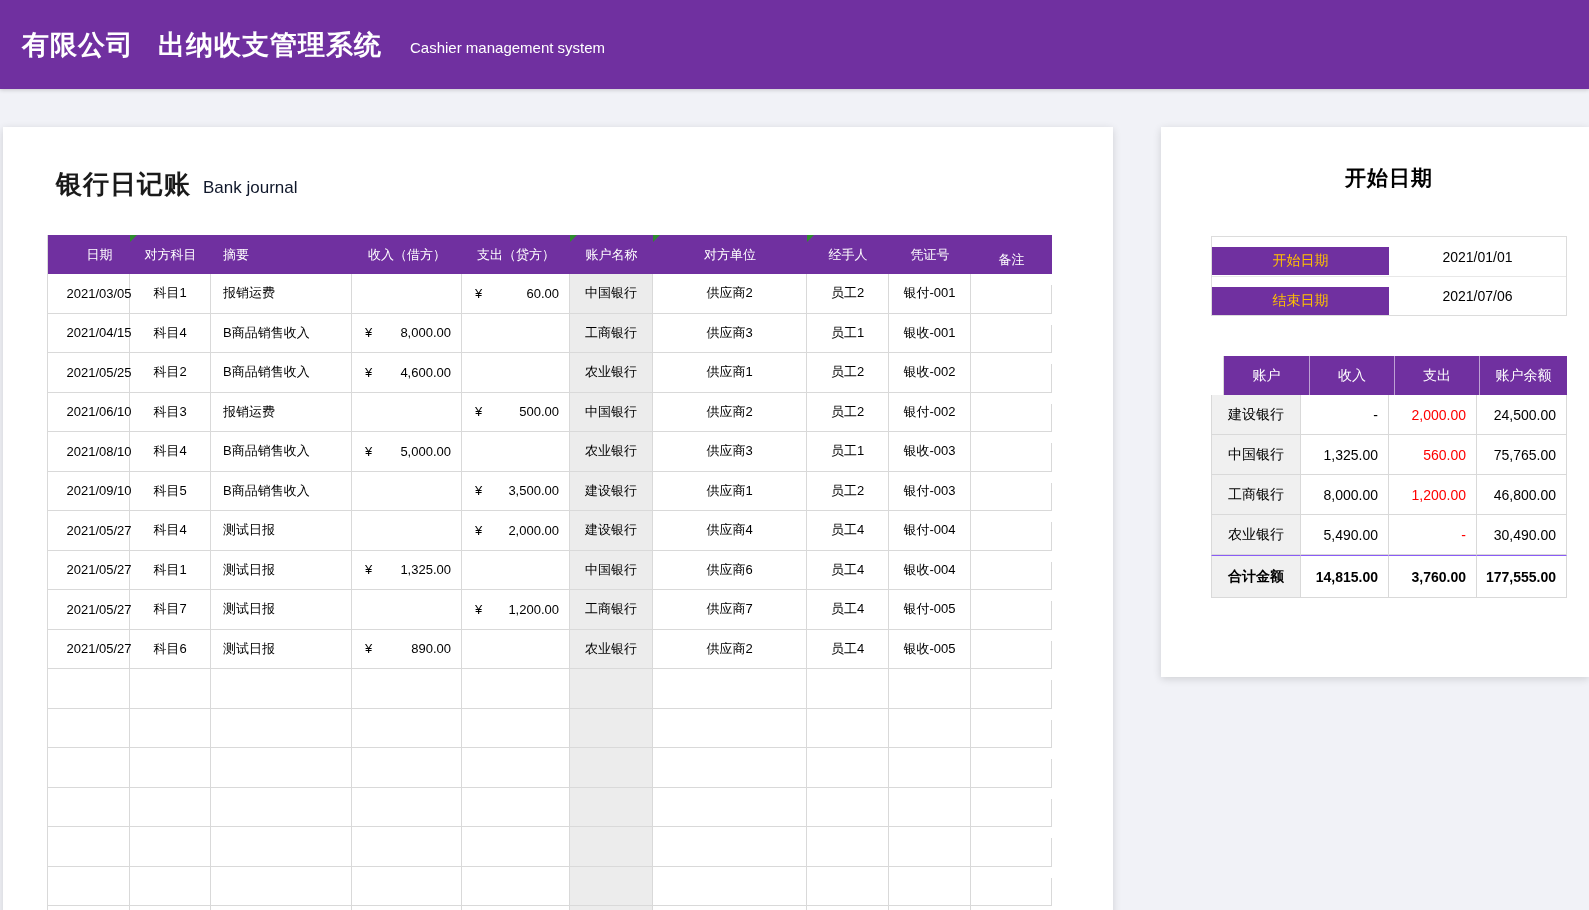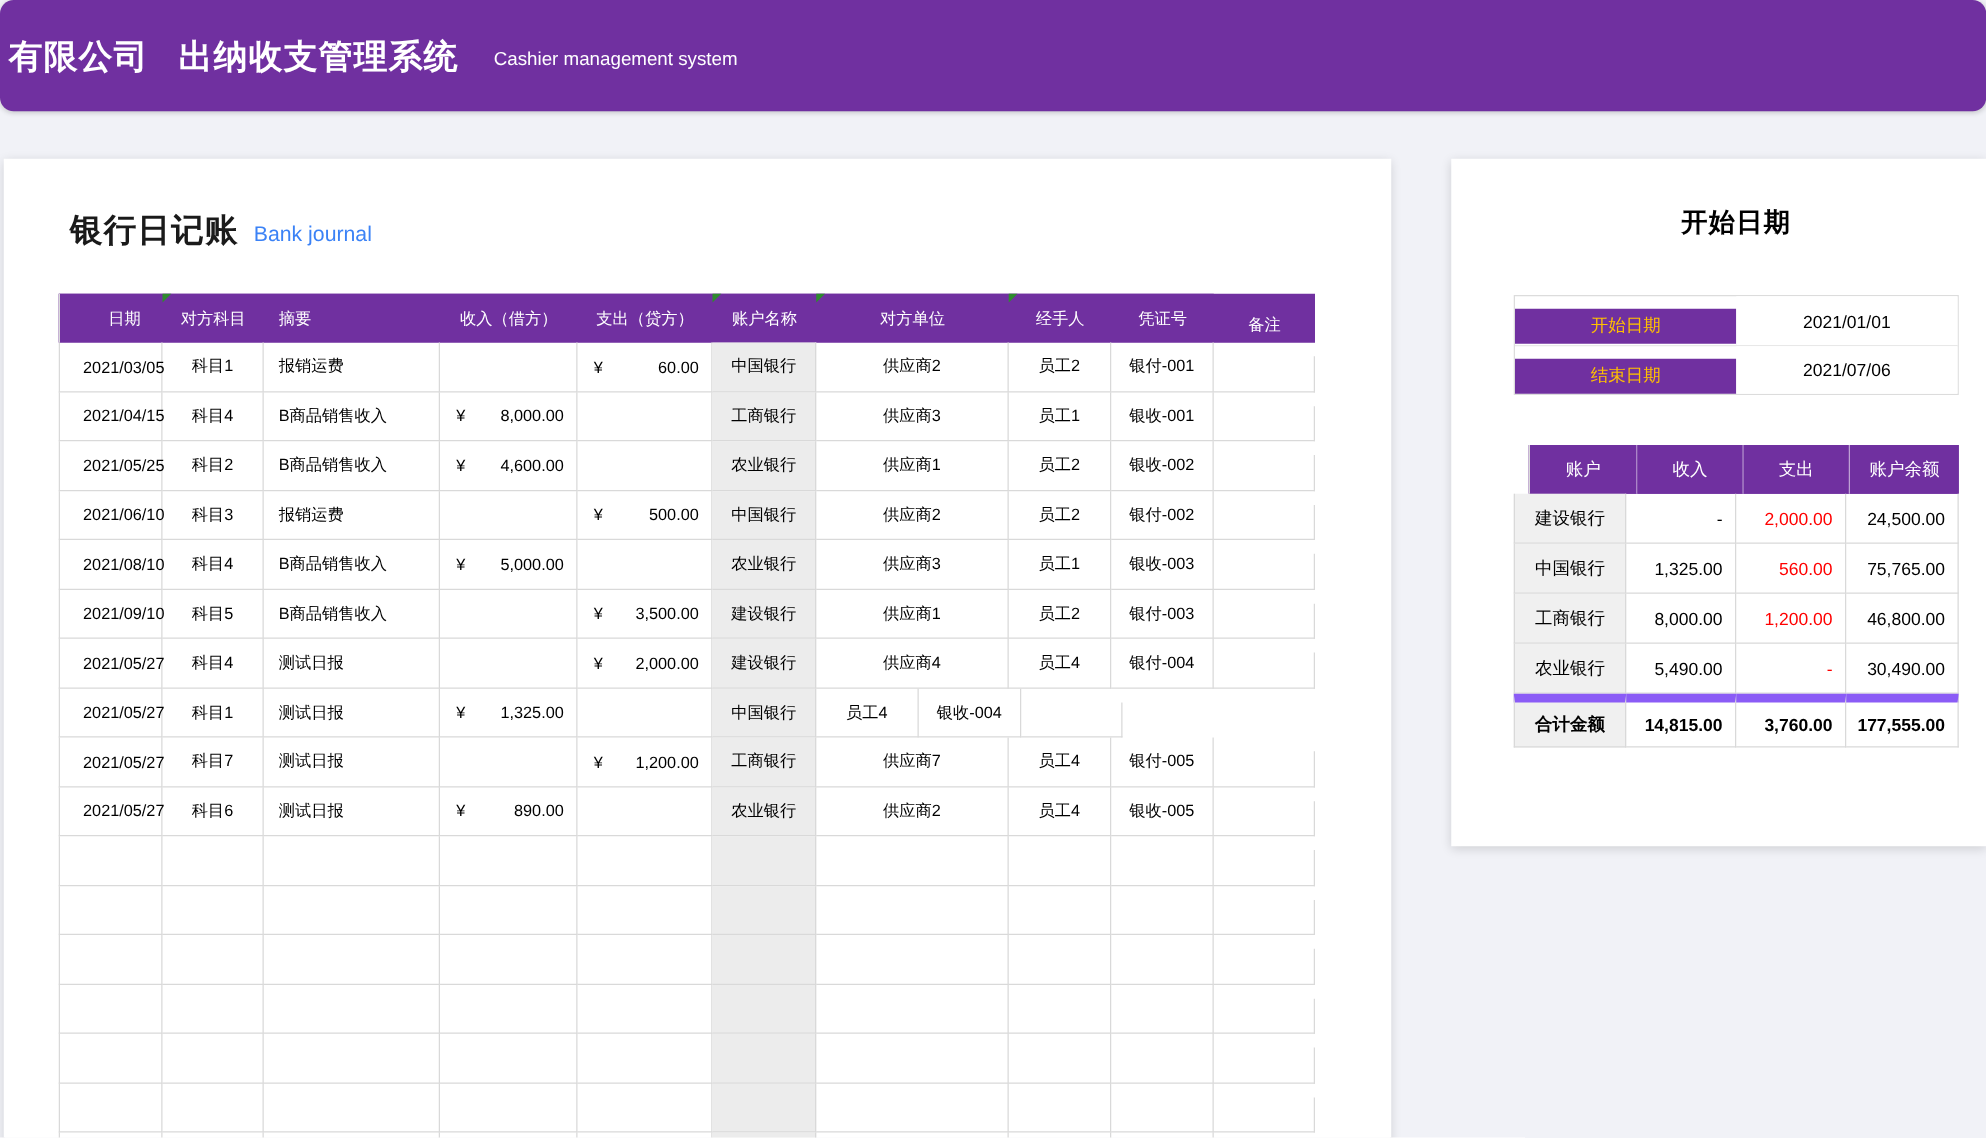--- a/index.html
+++ b/index.html
@@ -1,34 +1,34 @@
 <!DOCTYPE html>
 <html><head>
 <meta charset="utf-8">
 <style>
   * { margin:0; padding:0; box-sizing:border-box; }
   html,body { width:1589px; height:910px; overflow:hidden; }
   body { font-family:"Liberation Sans","DejaVu Sans",sans-serif; background:#f1f2f7; position:relative; }
 
   
   .banner { position:absolute; left:0; top:0; width:1589px; height:89px; background:#7030a0;
-            display:flex; align-items:center; padding-left:7px; box-shadow:0 1px 4px rgba(0,0,0,.18);border-radius:11px; }
+            display:flex; align-items:center; padding-left:22px; box-shadow:0 1px 4px rgba(0,0,0,.18); }
   .banner .company { color:#fff; font-size:27px; font-weight:bold; letter-spacing:1px; }
   .banner .apptitle { color:#fff; font-size:27px; font-weight:bold; margin-left:24px; letter-spacing:1px; }
   .banner .appsub { color:#fff; font-size:15px; margin-left:28px; margin-top:6px; }
 
   
   .card { position:absolute; background:#fff; box-shadow:0 2px 8px rgba(0,0,0,.14); }
   .card-left  { left:3px;  top:127px; width:1110px; height:900px; }
   .card-right { left:1161px; top:127px; width:428px; height:550px; }
 
   
   .jr-title { position:absolute; left:53px; top:40px; display:flex; align-items:baseline; }
   .jr-title .zh { font-size:26px; font-weight:bold; color:#1a1a1a; letter-spacing:1px; }
-  .jr-title .en { font-size:17px; color:#3b82f6; margin-left:12px; }
+  .jr-title .en { font-size:17px; color:#0f172a; margin-left:12px; }
 
   
   .journal-table { position:absolute; left:44px; top:108px; width:1005px; }
   .jrow { display:flex; height:39.5px; }
   .jrow.jheader { height:39px; background:#7030a0; }
   .jcell { position:relative; display:flex; align-items:center; justify-content:center;
            font-size:13px; color:#000; border-right:1px solid #d9d9d9; border-bottom:1px solid #d9d9d9; }
   .jrow .jcell:first-child { border-left:1px solid #d9d9d9; }
   .jheader .jcell { color:#fff; font-size:13px; border:none; background:#7030a0; }
   .c0{width:83px;padding-left:21px;} .c1{width:81px;} .c2{width:141px; justify-content:flex-start; padding-left:12px;}
@@ -57,21 +57,21 @@
   .srow.sheader { height:39px; background:#7030a0;margin-left:12px; }
   .scell { display:flex; align-items:center; font-size:14px; color:#000;
            border-right:1px solid #d9d9d9; border-bottom:1px solid #d9d9d9; justify-content:flex-end; padding-right:10px; }
   .srow .scell:first-child { border-left:1px solid #d9d9d9; }
   .sheader .scell { background:#7030a0; color:#fff; border:none; border-right:1px solid rgba(255,255,255,.55); justify-content:center; padding:0; }
   .sheader .scell:last-child { border-right:none; }
   .s0{width:90px;} .s1{width:88px;} .s2{width:88px;} .s3{width:90px;}
   .srow:not(.sheader) .s0 { background:#f0f0f0; justify-content:center; padding:0; }
   .srow .expense-col { color:#ff0000; }
   .srow.total { height:43px; font-weight:bold; }
-  .srow.total .scell { border-top:7px solid #8b5cf6; font-weight:bold; color:#000; }
+  .srow.total .scell { border-top:1px solid #8b5cf6; font-weight:bold; color:#000; }
 </style>
 </head>
 <body>
 
 <div class="banner">
   <span class="company">有限公司</span>
   <span class="apptitle">出纳收支管理系统</span>
   <span class="appsub">Cashier management system</span>
 </div>
 
@@ -225,20 +225,21 @@
       <div class="jrow">
         <div class="jcell c0">2021/05/27</div>
         <div class="jcell c1">科目1</div>
         <div class="jcell c2">测试日报</div>
         <div class="jcell c3 acc">
           <span>¥</span>
           <span>1,325.00</span>
         </div>
         <div class="jcell c4"></div>
         <div class="jcell c5">中国银行</div>
+        <div class="jcell c6">供应商6</div>
         <div class="jcell c7">员工4</div>
         <div class="jcell c8">银收-004</div>
         <div class="jcell c9"></div>
       </div>
       <div class="jrow">
         <div class="jcell c0">2021/05/27</div>
         <div class="jcell c1">科目7</div>
         <div class="jcell c2">测试日报</div>
         <div class="jcell c3"></div>
         <div class="jcell c4 acc">

